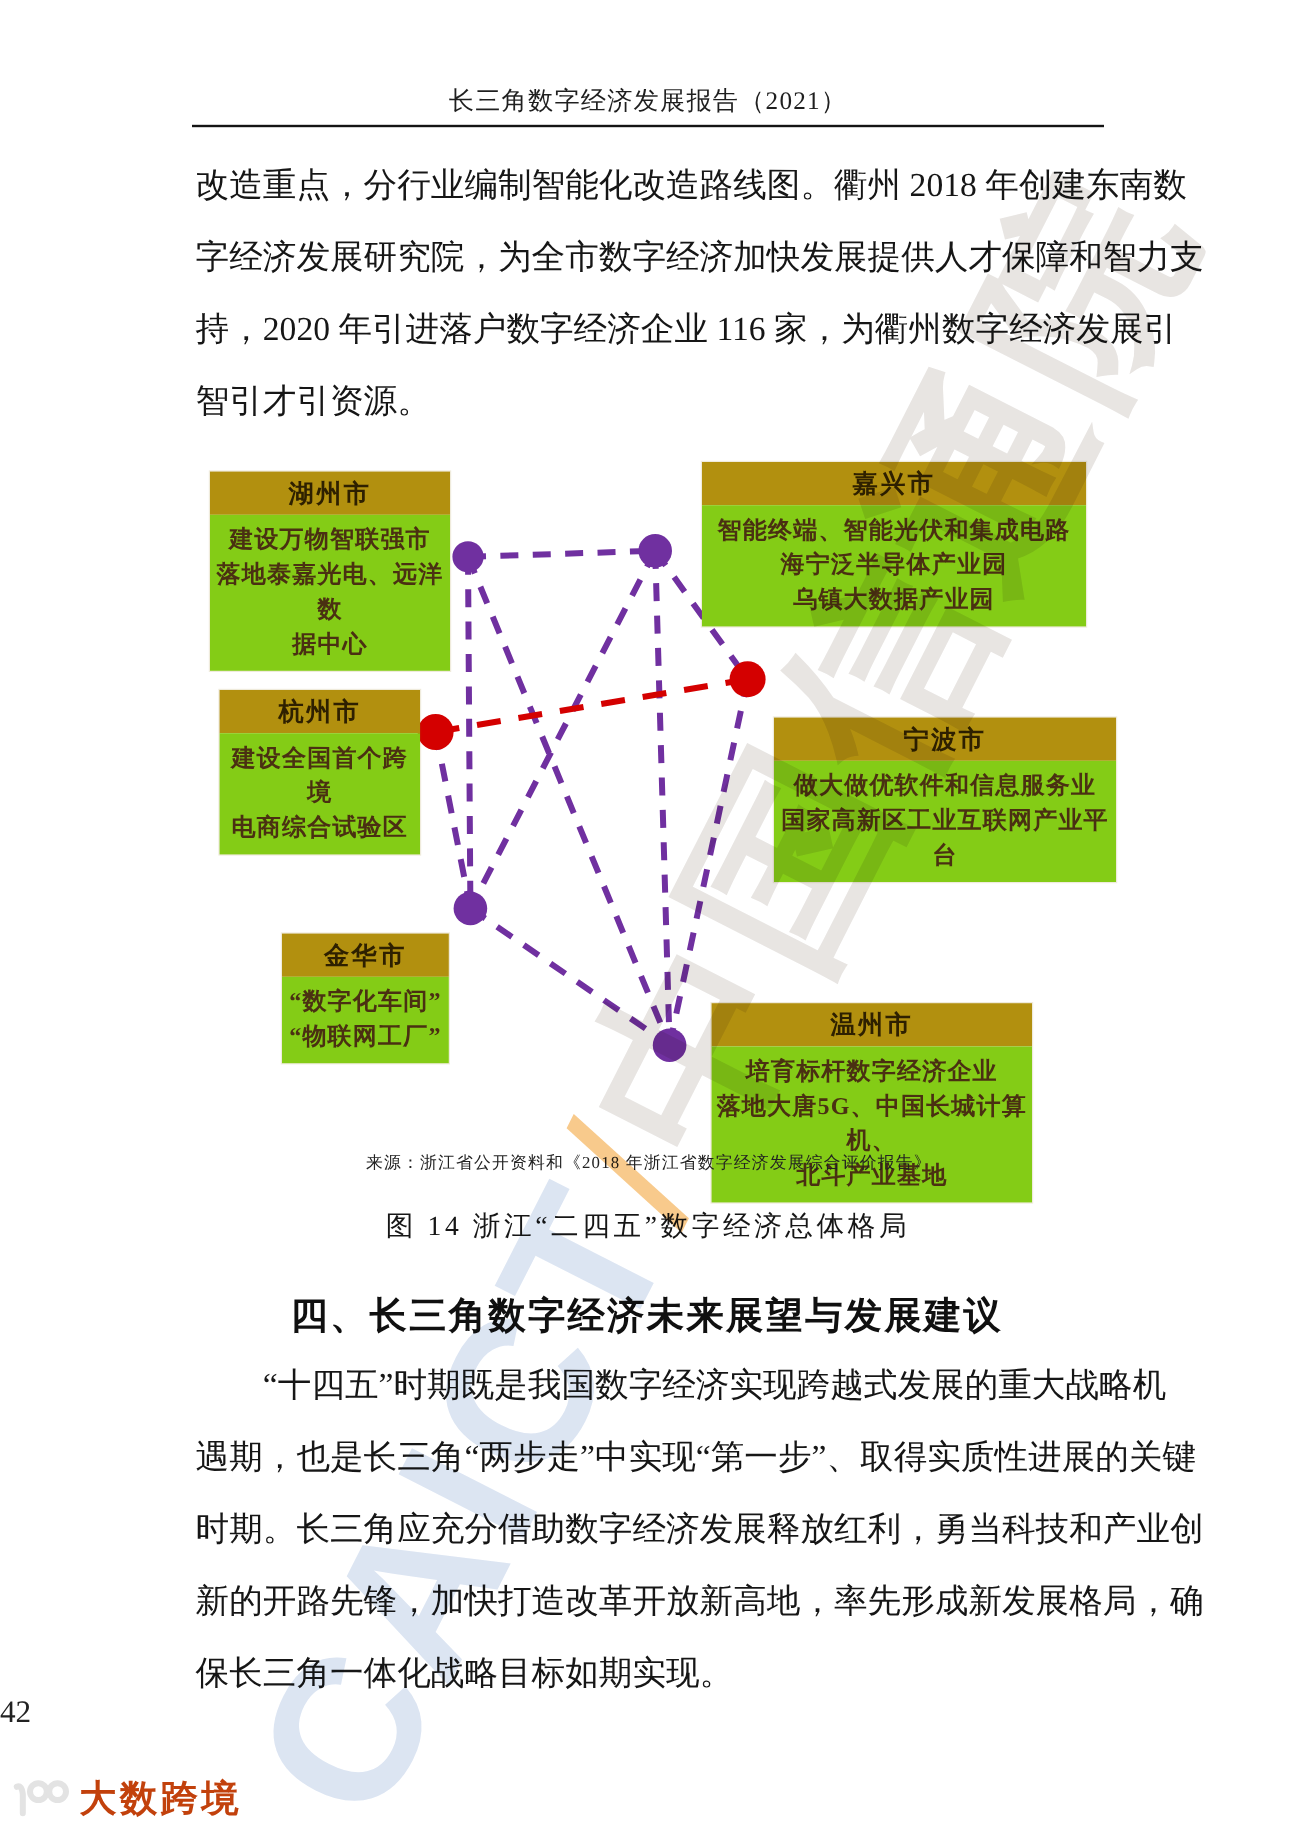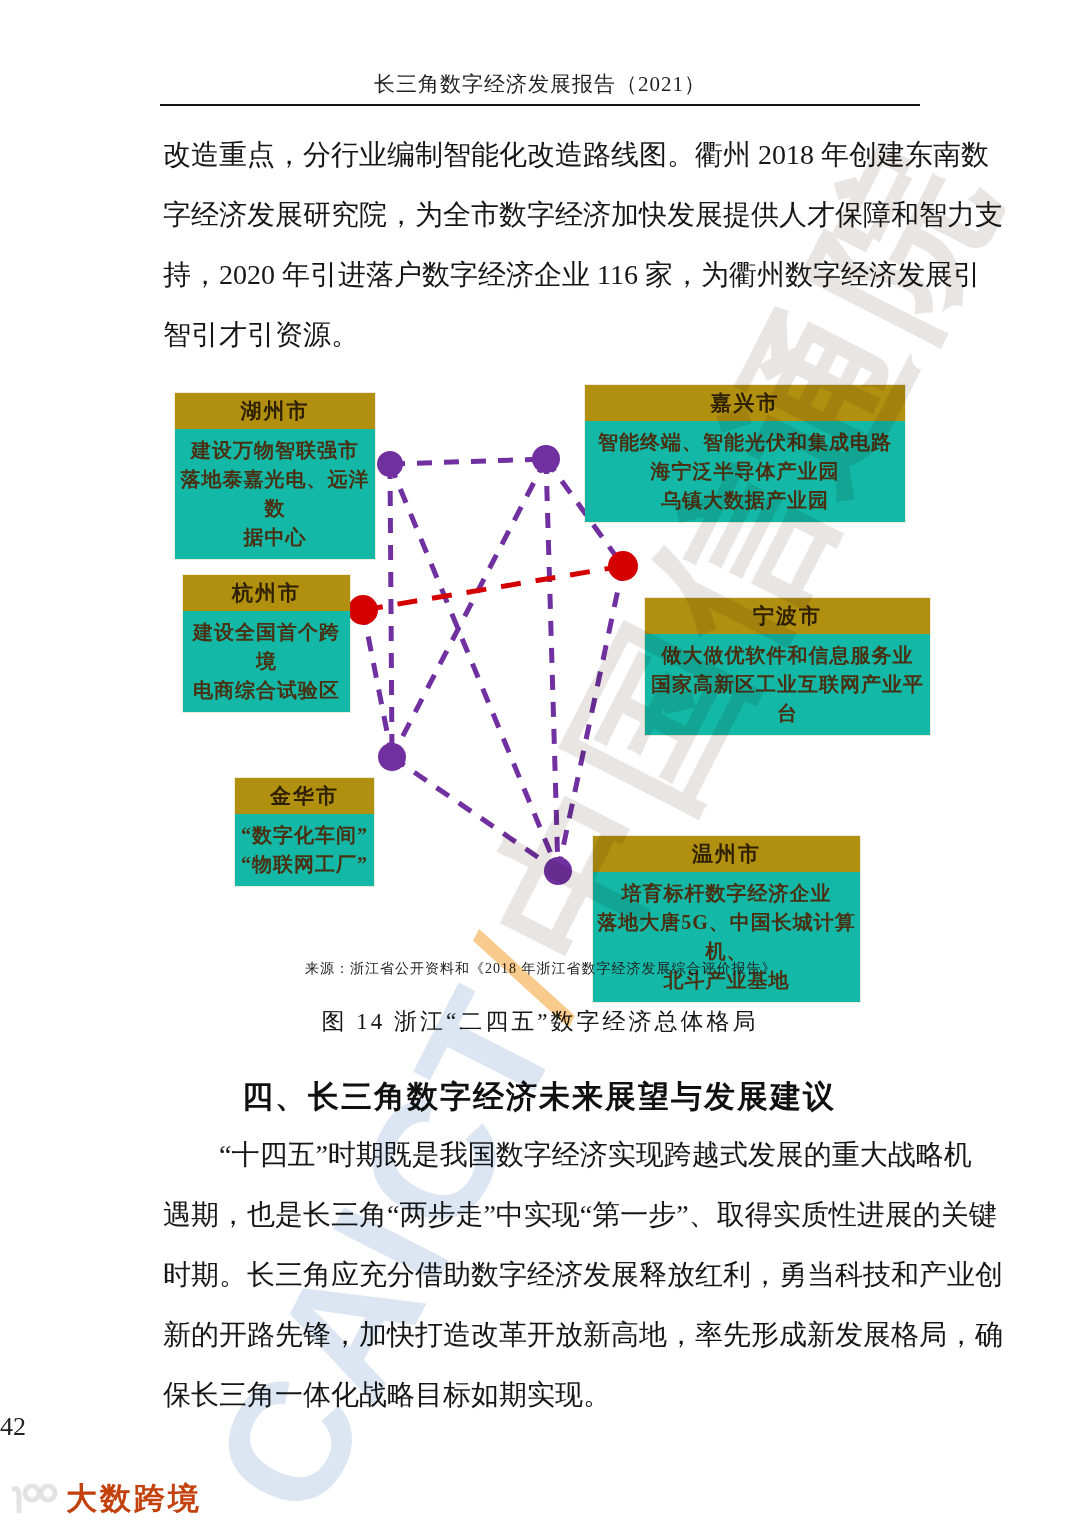--- a/index.html
+++ b/index.html
@@ -24,21 +24,21 @@
   .line.indent{text-indent:2em;}
   
   .section-heading{position:absolute; left:242px; top:1076px;
     font-family:"Liberation Sans","DejaVu Sans",sans-serif;
     font-size:31px; font-weight:700; letter-spacing:2px; color:#101010;}
   
   .net-svg{position:absolute; left:0; top:0; width:1080px; height:1527px; z-index:2;}
   .cbox{position:absolute; z-index:3; box-shadow:0 0 0 1px rgba(150,120,20,.15);}
   .cbox-header{background:#b2900f; color:#2e2000; font-weight:700; text-align:center;
     font-size:21px; padding:4px 0; letter-spacing:2px;}
-  .cbox-body{background:#14b8a6; color:#4a3012; font-weight:700; text-align:center;
+  .cbox-body{background:#84cc16; color:#4a3012; font-weight:700; text-align:center;
     font-size:20px; line-height:29px; padding:7px 4px; white-space:pre-line; letter-spacing:1px;}
   .box-huzhou  {left:175px; top:393px; width:200px;}
   .box-jiaxing {left:585px; top:385px; width:320px;}
   .box-hangzhou{left:183px; top:575px; width:167px;}
   .box-ningbo  {left:645px; top:598px; width:285px;}
   .box-jinhua  {left:235px; top:778px; width:139px;}
   .box-wenzhou {left:593px; top:836px; width:267px;}
   
   .fig-source{position:absolute; left:305px; top:960px; font-size:14px;
     letter-spacing:1px; color:#222; z-index:4;}

